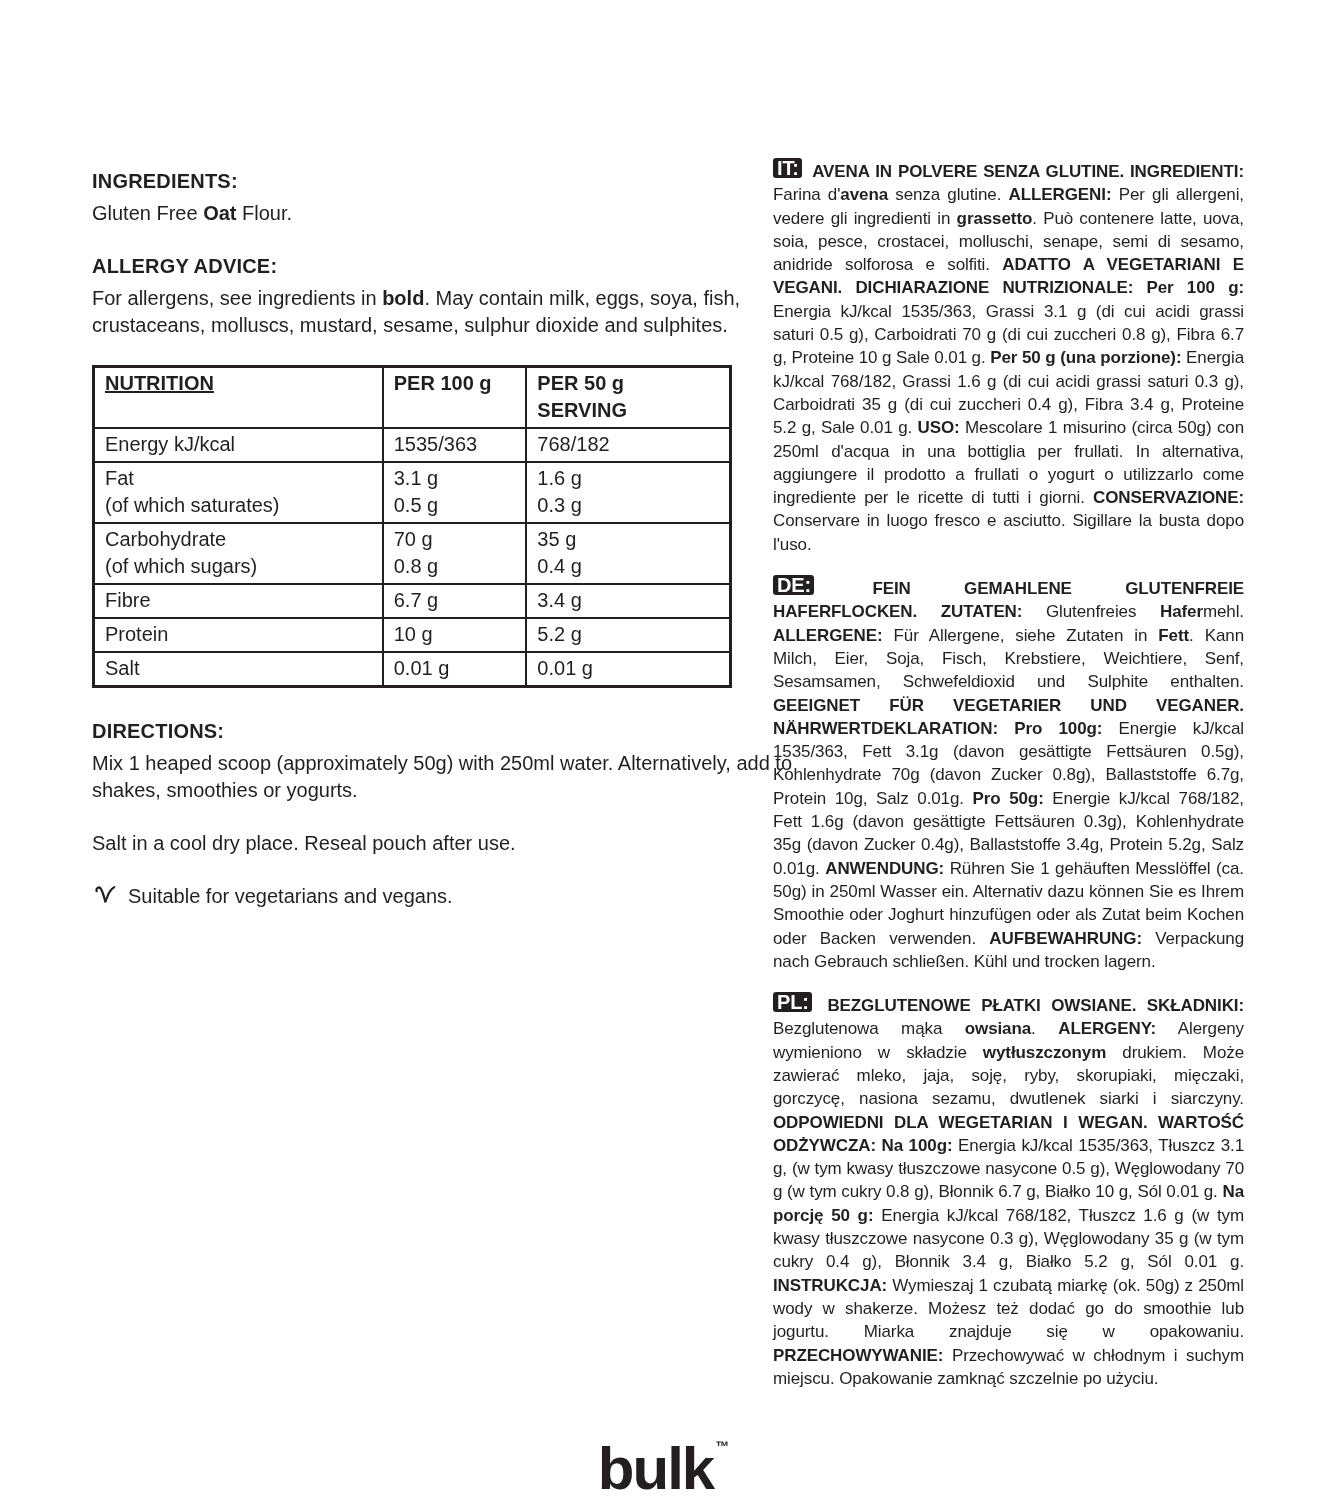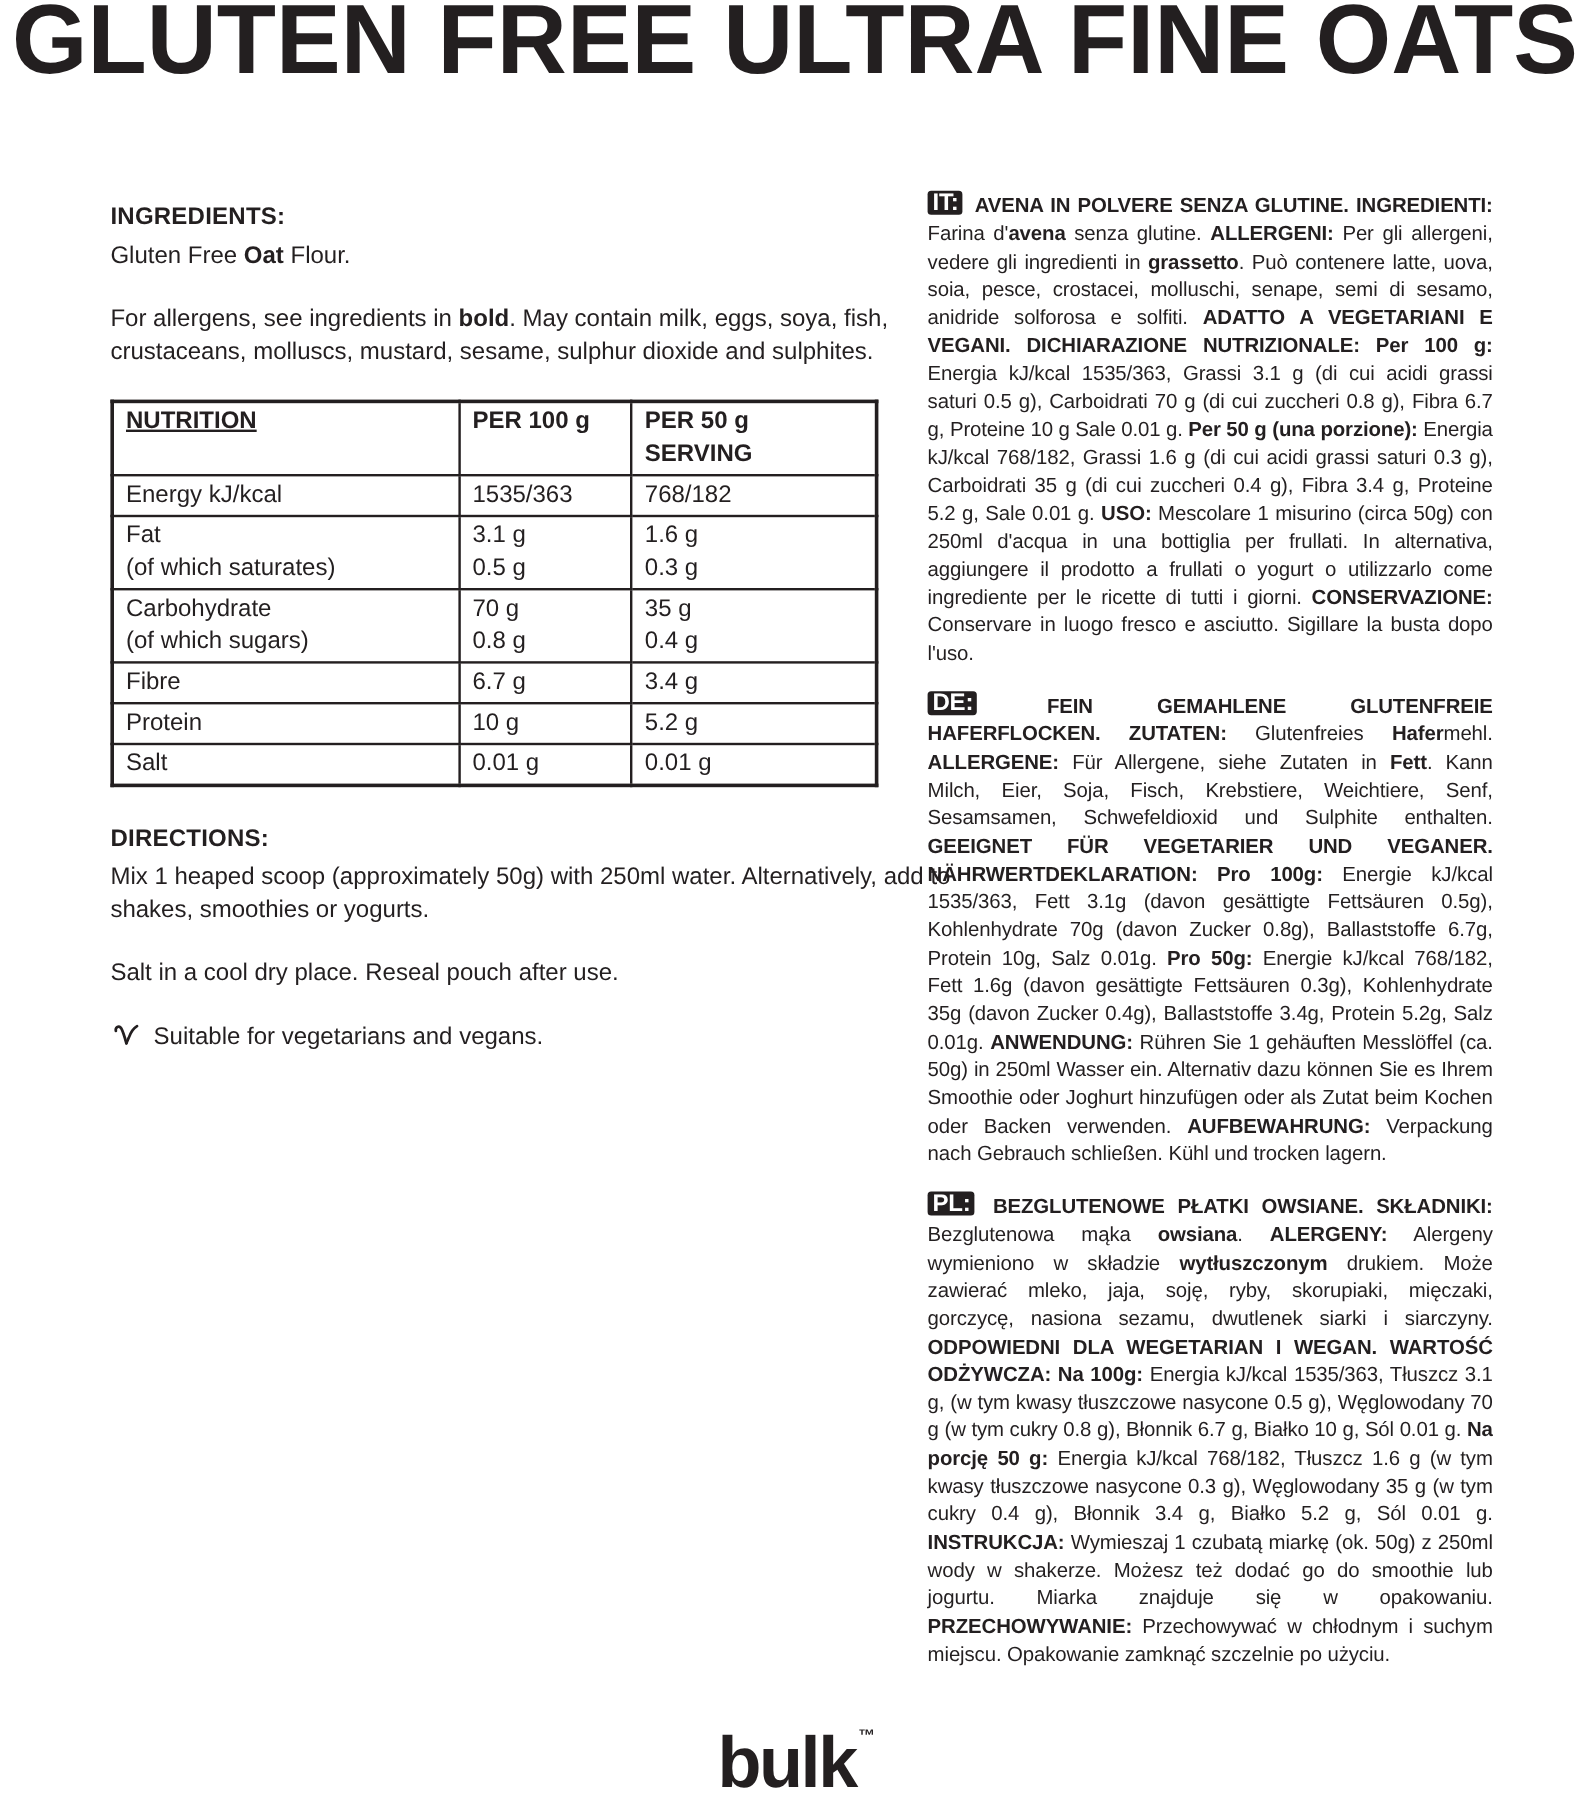--- a/index.html
+++ b/index.html
@@ -95,31 +95,27 @@
     letter-spacing: -2px;
     color: var(--text, #231f20);
   }
   .tm { font-size: 14px; font-weight: bold; vertical-align: top; position: relative; top: 4px; left: 2px; }
 </style>
 </head>
 <body>
 
 <div class="page">
 
-  <div class="title-wrap">
-    <svg width="1305" height="68" viewBox="0 0 1305 68">
-      <text class="title-text" x="0" y="61" textLength="1305" lengthAdjust="spacingAndGlyphs">GLUTEN FREE ULTRA FINE OATS</text>
-    </svg>
-  </div>
 
   <div class="col-left">
 
     <h3>INGREDIENTS:</h3>
     <p>Gluten Free <b>Oat</b> Flour.</p>
 
+    <h3>ALLERGY ADVICE:</h3>
     <p>For allergens, see ingredients in <b>bold</b>. May contain milk, eggs, soya, fish, crustaceans, molluscs, mustard, sesame, sulphur dioxide and sulphites.</p>
 
     <table class="nutrition">
       <tbody>
           <tr>
         <th class="w-label">NUTRITION</th>
         <th class="w-100">PER 100 g</th>
         <th class="w-50">PER 50 g SERVING</th>
       </tr>
       <tr>

